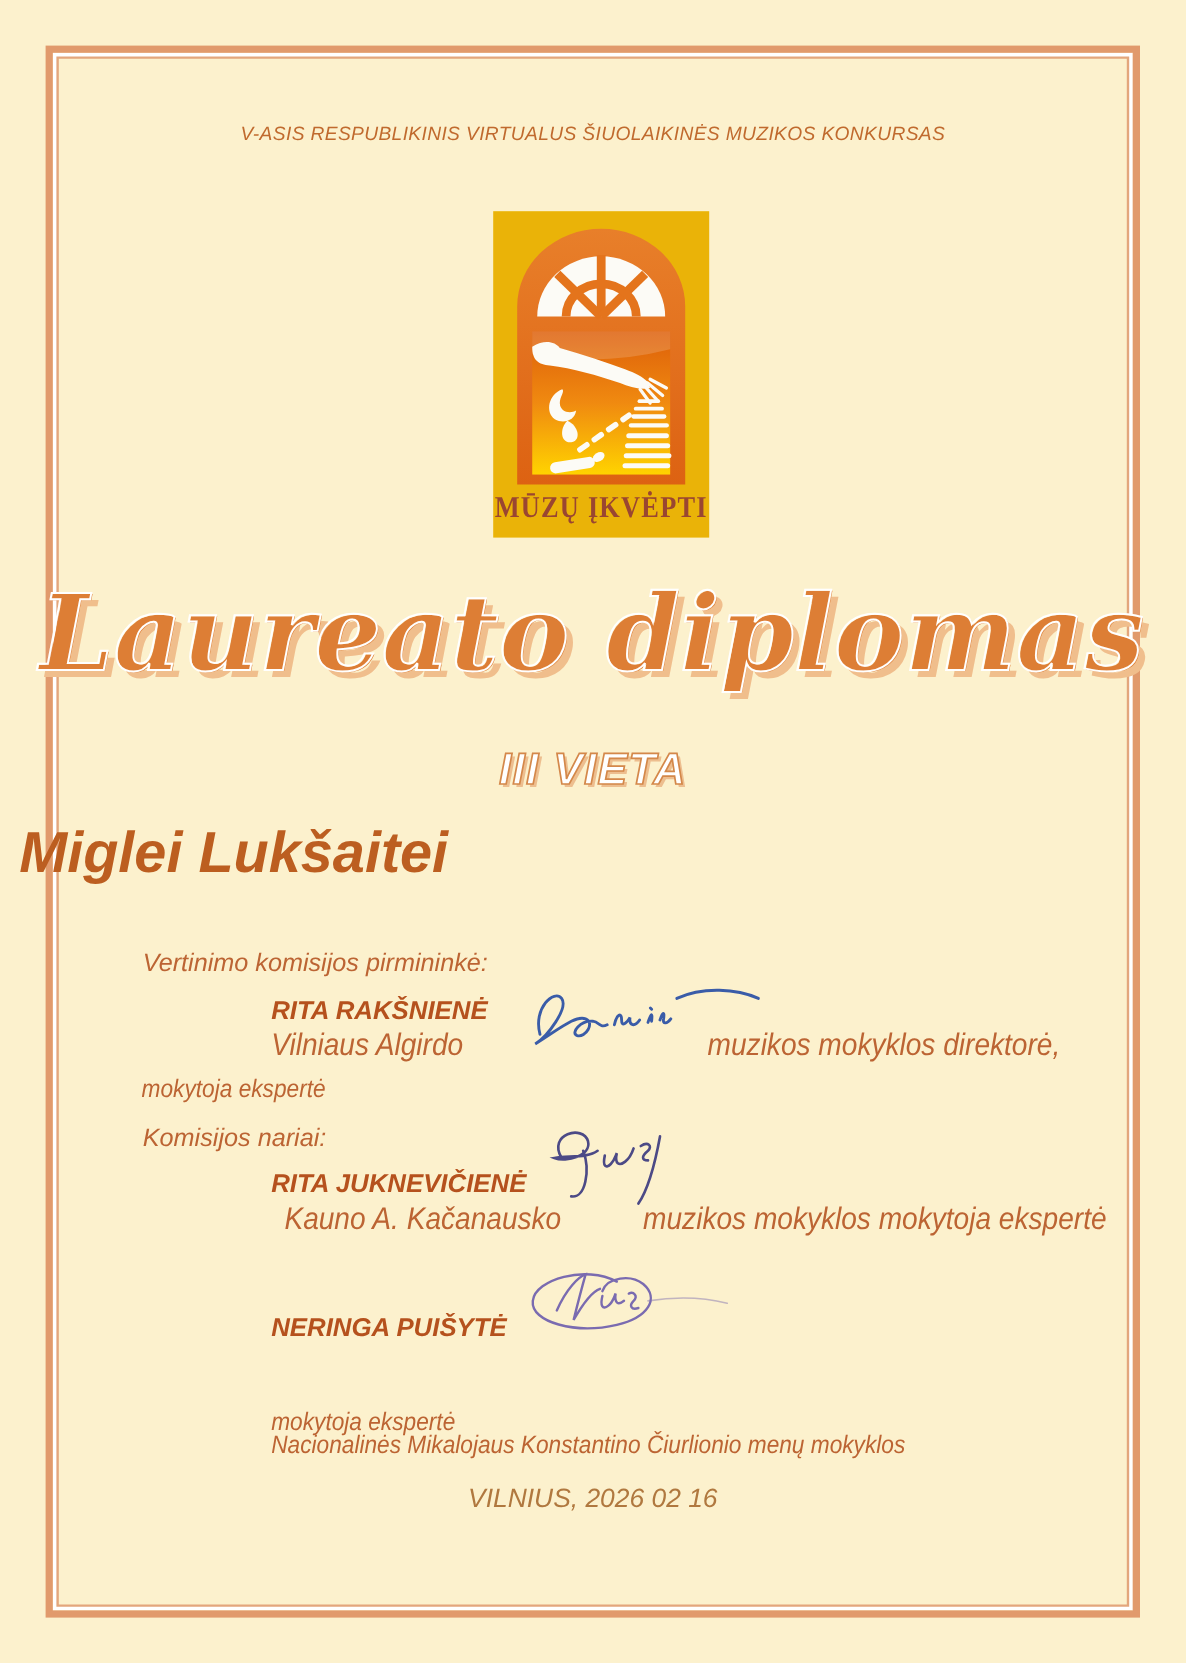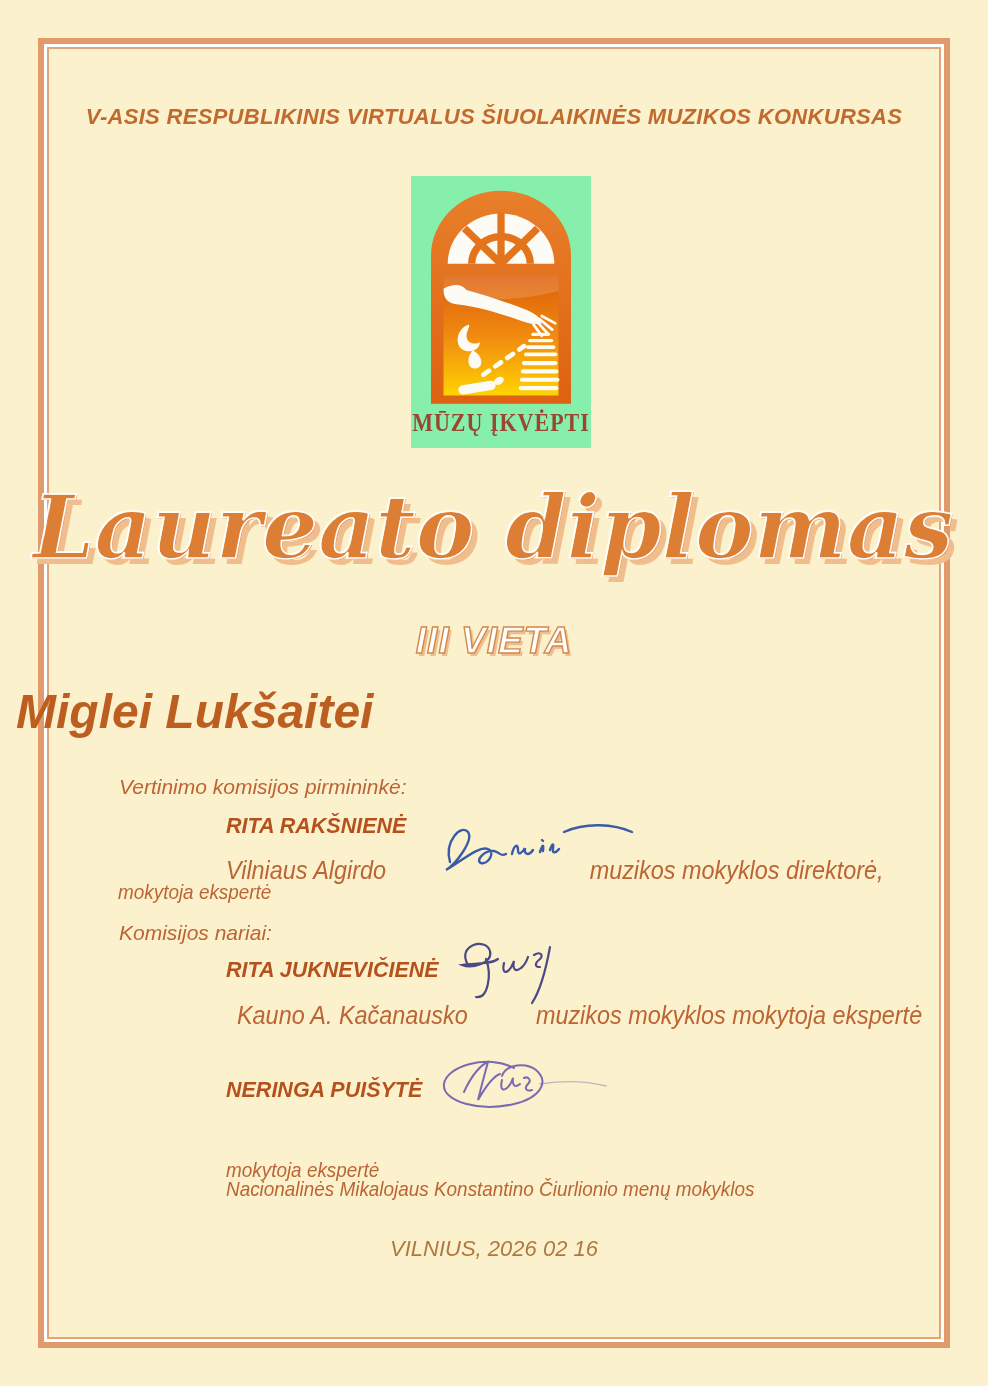--- a/index.html
+++ b/index.html
@@ -11,27 +11,27 @@
   
   .frame{
     position:absolute;inset:38px;
     border:6px solid #E19A6C;
     box-shadow: inset 0 0 0 3px #FFFFFF, inset 0 0 0 5px #E3A67C;
     pointer-events:none;
   }
   .competition-title{
     position:absolute;top:104px;left:0;width:100%;
     text-align:center;
-    font-style:italic;font-size:22px;font-weight:700;
+    font-style:italic;font-size:16px;font-weight:400;
     color:#C06A2E;letter-spacing:.3px;
   }
   
   .logo-wrap{
     position:absolute;top:176px;left:411px;width:180px;height:272px;
-    background:#86efac;
+    background:#eab308;
     display:flex;flex-direction:column;align-items:center;
   }
   .logo-caption{
     font-family:"Liberation Serif",serif;
     color:#9A4631;font-size:22px;font-weight:600;letter-spacing:1px;
     margin-top:2px;white-space:nowrap;
     transform:scaleY(1.15);
   }
   
   .title-svg{position:absolute;top:452px;left:0;}
@@ -52,20 +52,21 @@
   }
   .recipient-name{
     position:absolute;top:684px;left:16px;width:100%;
     font-size:48px;font-weight:bold;font-style:italic;
     color:#BC5E20;
   }
   .line{
     position:absolute;
     font-style:italic;font-size:21px;color:#BC6433;
     white-space:nowrap;
+    margin-top:16px;
   }
   .bold-name{font-weight:bold;color:#B5511D;font-size:21.5px;}
   .narrow{display:inline-block;transform:scaleX(.9);transform-origin:left;}
   .narrow-r{display:inline-block;transform:scaleX(.9);transform-origin:right;}
   .row{
     position:absolute;display:flex;justify-content:space-between;
     font-style:italic;font-size:26px;color:#BC6433;white-space:nowrap;
   }
   .sig{position:absolute;}
   .place-date{

